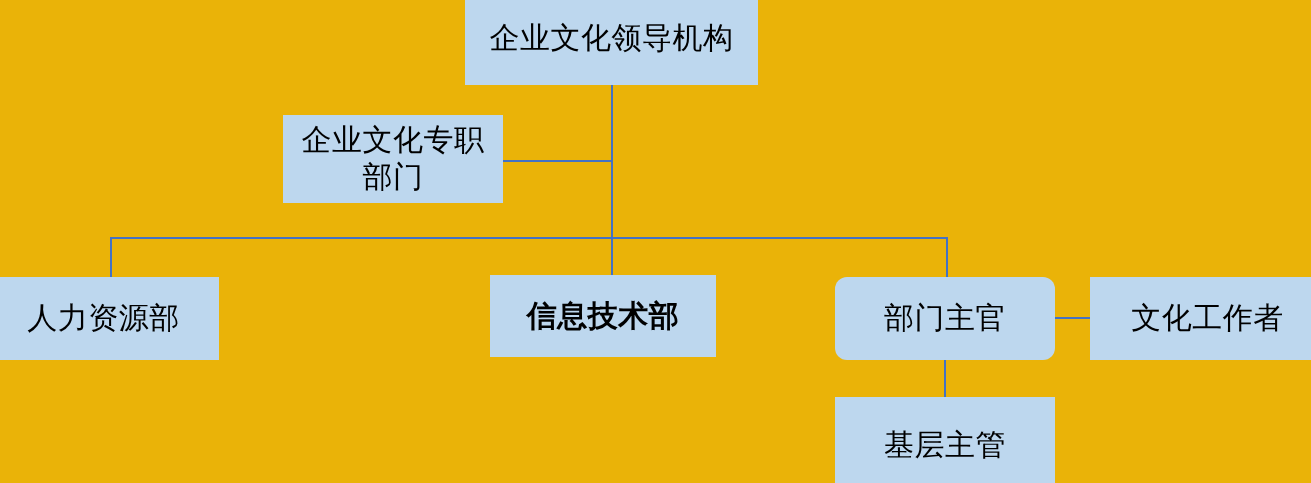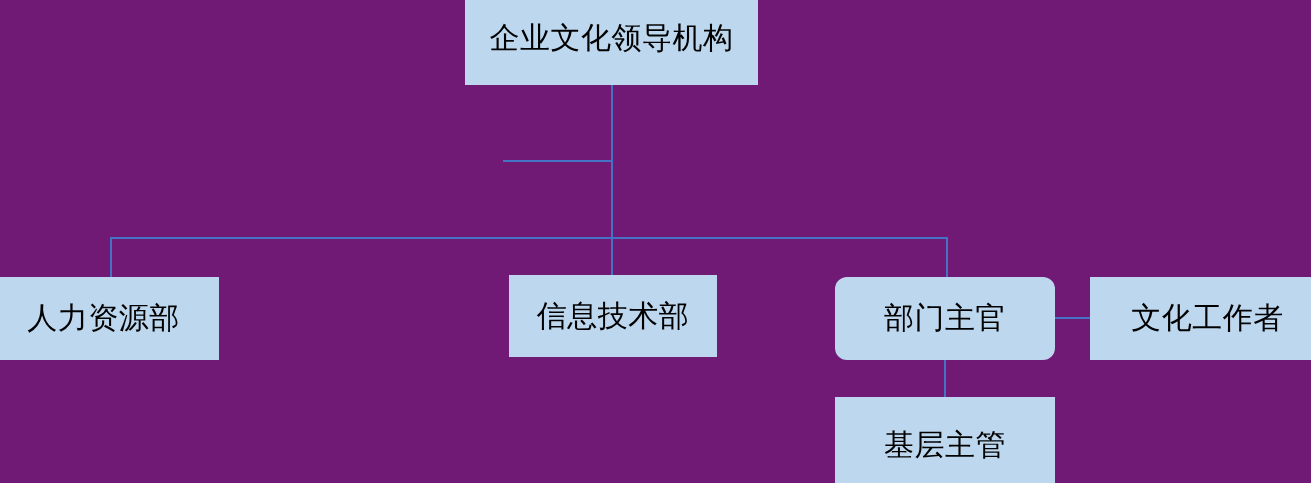--- a/index.html
+++ b/index.html
@@ -5,21 +5,21 @@
 <style>
   html, body {
     margin: 0;
     padding: 0;
     background: #000000;
   }
   #canvas {
     position: relative;
     width: 1311px;
     height: 483px;
-    background: #701a75;
+    background: #eab308;
     overflow: hidden;
     font-family: "Liberation Sans", "DejaVu Sans", sans-serif;
   }
   .node {
     position: absolute;
     background: #bdd7ee;
     color: #000000;
     display: flex;
     align-items: center;
     justify-content: center;
@@ -54,24 +54,26 @@
   <div class="conn conn-v" style="left:611px; top:237px; height:40px;"></div>
 
   <div class="conn conn-v" style="left:946px; top:237px; height:42px;"></div>
 
   <div class="conn conn-h" style="left:1055px; top:317px; width:37px;"></div>
 
   <div class="conn conn-v" style="left:944px; top:359px; height:40px;"></div>
 
   <div class="node" style="left:465px; top:-8px; width:293px; height:93px;">企业文化领导机构</div>
 
+  <div class="node" style="left:283px; top:115px; width:220px; height:88px;">企业文化专职
+部门</div>
 
   <div class="node" style="left:-12px; top:277px; width:231px; height:83px;">人力资源部</div>
 
-  <div class="node" style="left:509px; top:275px; width:208px; height:82px;">信息技术部</div>
+  <div class="node" style="left:490px; top:275px; width:226px; height:82px;font-weight:bold;">信息技术部</div>
 
   <div class="node" style="left:835px; top:277px; width:220px; height:83px;border-radius:12px;">部门主官</div>
 
   <div class="node" style="left:1090px; top:277px; width:235px; height:83px;">文化工作者</div>
 
   <div class="node" style="left:835px; top:397px; width:220px; height:96px;">基层主管</div>
 
 </div>
 
 </body></html>

